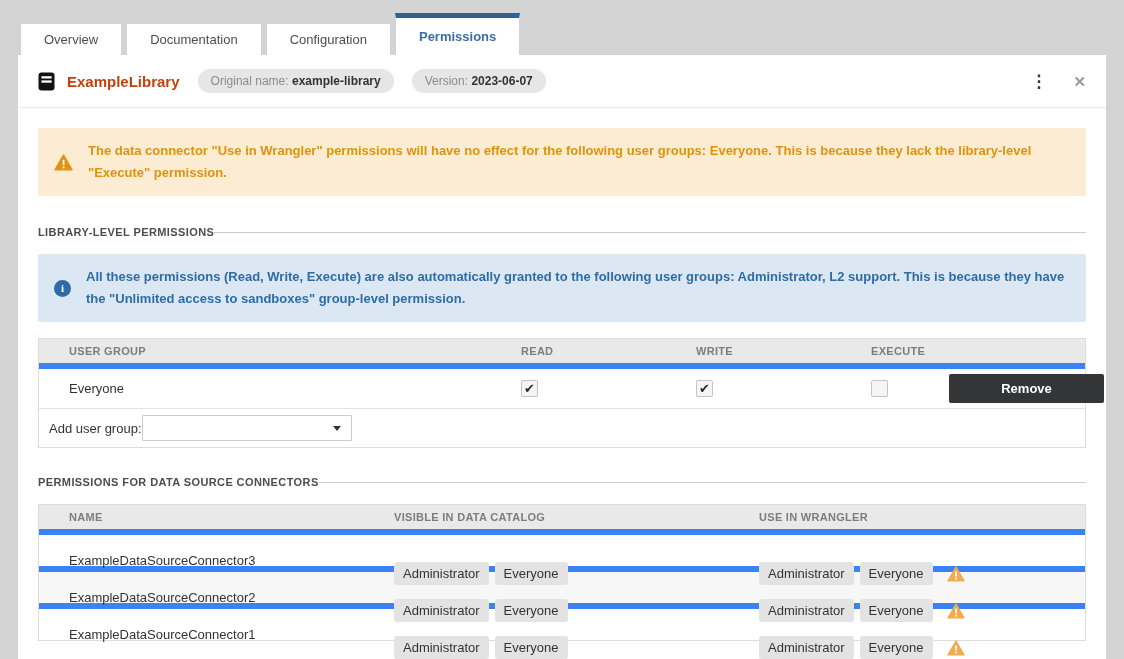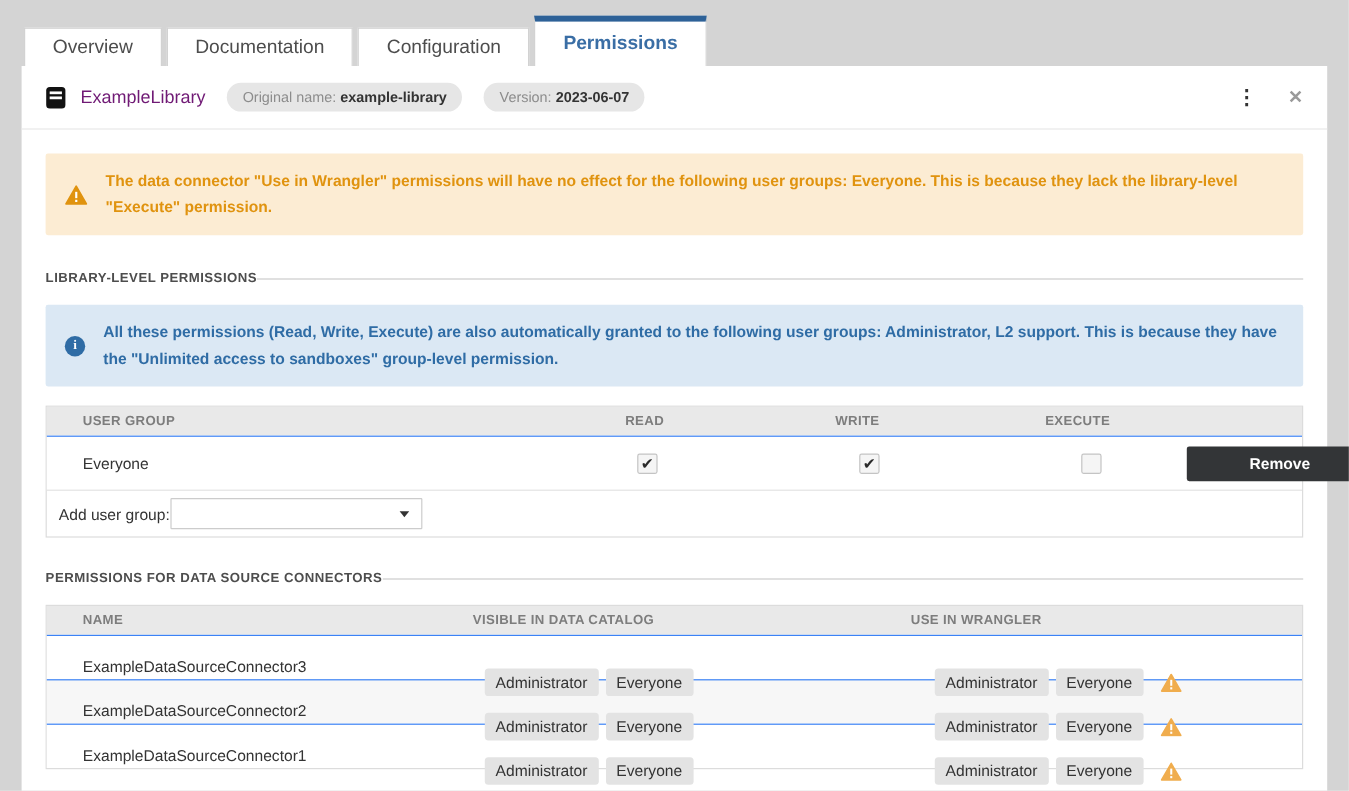--- a/index.html
+++ b/index.html
@@ -20,31 +20,31 @@
     width:1124px;height:659px;overflow:hidden;
     background:var(--page-background);
     font-family:"Liberation Sans",sans-serif;
     color:#333;
   }
   
   .tabbar{display:flex;align-items:flex-end;height:55px;padding-left:20px;gap:4px;}
   .tab{
     background:#fff;border:1px solid #d2d2d2;border-bottom:none;
     height:32px;display:flex;align-items:center;padding:0 23px;
-    font-size:16px;color:#4d4d4d;cursor:pointer;white-space:nowrap;
+    font-size:13px;color:#4d4d4d;cursor:pointer;white-space:nowrap;
   }
   .tab.active{
     height:42px;border-top:5px solid var(--active-tab-accent);
     color:var(--active-tab-text);font-weight:bold;
   }
   
   .card{margin:0 18px;background:#fff;height:604px;}
   .card-header{display:flex;align-items:center;height:53px;padding:0 20px;border-bottom:1px solid #e8e8e8;}
   .book-icon{display:flex;align-items:center;}
-  .card-title{font-size:15px;font-weight:normal;color:#701a75;margin-left:12px;}
+  .card-title{font-size:15px;font-weight:bold;color:#c2410c;margin-left:12px;}
   .badge{margin-left:18px;background:#e6e6e6;border-radius:12px;padding:5px 13px;font-size:12px;color:#8c8c8c;white-space:nowrap;}
   .badge .val{color:#333;font-weight:bold;}
   .header-actions{margin-left:auto;display:flex;align-items:center;gap:26px;}
   .kebab{color:#333;font-size:17px;font-weight:bold;cursor:pointer;line-height:1;}
   .close{color:#9a9a9a;font-size:15px;font-weight:bold;cursor:pointer;line-height:1;}
   
   .content{padding:0 20px;}
   .banner{display:flex;align-items:center;gap:15px;padding:12px 16px;font-size:13px;font-weight:bold;line-height:1.7;border-radius:2px;}
   .banner.warning{background:var(--warning-background);color:var(--warning-text);margin-top:20px;}
   .banner.info{background:var(--info-background);color:var(--info-text);margin-top:16px;}
@@ -58,21 +58,21 @@
   .section-head{display:flex;align-items:center;margin-top:30px;}
   .section-head.second{margin-top:28px;}
   .section-title{font-size:11px;font-weight:bold;color:#4d4d4d;letter-spacing:.4px;white-space:nowrap;}
   .section-rule{flex:1;height:1px;background:#ccc;}
   
   .ptable{border:1px solid #dcdcdc;margin-top:16px;}
   .trow{display:grid;align-items:center;padding-left:20px;}
   .t1 .trow{grid-template-columns:422px 175px 175px 118px 1fr;}
   .t2 .trow{grid-template-columns:335px 365px 1fr;}
   .thead{background:#e9e9e9;height:24px;font-size:11px;font-weight:bold;color:#7d7d7d;letter-spacing:.3px;}
-  .tbody{height:45px;border-top:1px solid #3b82f6;font-size:13px;color:#333;background:#fff;gap:10px;}
+  .tbody{height:45px;border-top:6px solid #3b82f6;font-size:13px;color:#333;background:#fff;}
   .t1 .trow:first-child{border-top:none;}
   .t2 .tbody{height:37px;}
   .t2 .tbody.striped{background:#f7f7f7;}
   .cell-pad{padding-left:10px;}
   .cell-mid{padding-left:40px;}
   .checkbox{
     width:17px;height:17px;background:#f5f5f5;border:1px solid #c4c4c4;border-radius:2px;
     display:flex;align-items:center;justify-content:center;
     font-size:13px;color:#2b2b2b;cursor:pointer;
   }

